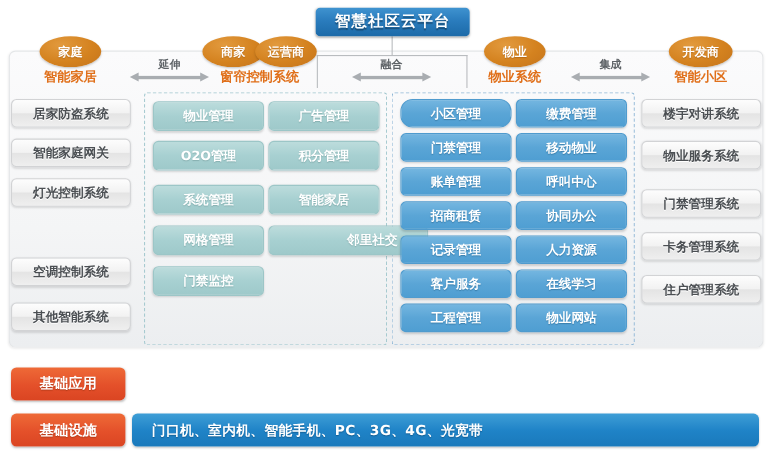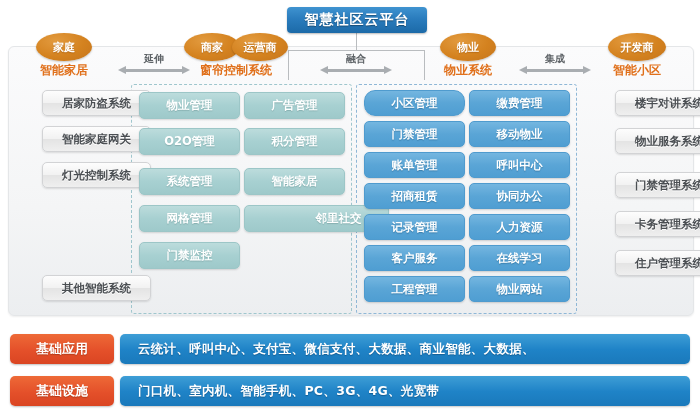--- a/index.html
+++ b/index.html
@@ -71,21 +71,20 @@
     position:absolute;border-radius:5px;
     display:flex;align-items:center;justify-content:center;
     font-size:11.5px;font-weight:bold;white-space:nowrap;
     z-index:10;
   }
   .tile.gray{
     background:linear-gradient(to bottom,#fdfdfd 0%,#f2f2f2 48%,#e4e4e4 52%,#efefef 100%);
     border:1px solid #d2d3d5;color:#4b4f53;
     box-shadow:0 1px 2px rgba(0,0,0,.12);
     text-shadow:0 1px 0 #ffffff;
-    margin-left:32px;
   }
   .tile.teal{
     background:linear-gradient(to bottom,#bcdcdc 0%,#a7d0d1 50%,#9ec9ca 100%);
     border:1px solid #9cc6c7;color:#ffffff;
     box-shadow:0 1px 2px rgba(0,0,0,.14);
     text-shadow:0 1px 1px rgba(110,150,150,.55);
   }
   .tile.blue{
     background:linear-gradient(to bottom,#74b6e0 0%,#5aa5d6 50%,#4f9ed2 100%);
     border:1px solid #4f9bce;color:#ffffff;
@@ -171,20 +170,21 @@
     <span class="hr"></span>
   </div>
   <div class="arrow-lbl" style="left:519px;top:52px;width:72px;">集成</div>
 
   <div class="dgroup teal" style="left:131px;top:84px;width:219px;height:228px;"></div>
   <div class="dgroup" style="left:356px;top:84px;width:219px;height:228px;"></div>
 
   <div class="tile gray" style="left:10px;top:90px;width:107px;height:24px;">居家防盗系统</div>
   <div class="tile gray" style="left:10px;top:126px;width:107px;height:24px;">智能家庭网关</div>
   <div class="tile gray" style="left:10px;top:162px;width:107px;height:24px;">灯光控制系统</div>
+  <div class="tile gray" style="left:10px;top:234px;width:107px;height:24px;">空调控制系统</div>
   <div class="tile gray" style="left:10px;top:275px;width:107px;height:24px;">其他智能系统</div>
 
   <div class="tile teal" style="left:139px;top:92px;width:99px;height:25px;">物业管理</div>
   <div class="tile teal" style="left:244px;top:92px;width:99px;height:25px;">广告管理</div>
   <div class="tile teal" style="left:139px;top:128px;width:99px;height:25px;">O2O管理</div>
   <div class="tile teal" style="left:244px;top:128px;width:99px;height:25px;">积分管理</div>
   <div class="tile teal" style="left:139px;top:168px;width:99px;height:25px;">系统管理</div>
   <div class="tile teal" style="left:244px;top:168px;width:99px;height:25px;">智能家居</div>
   <div class="tile teal" style="left:139px;top:205px;width:99px;height:25px;">网格管理</div>
   <div class="tile teal" style="left:244px;top:205px;width:99px;height:25px;padding-left:44px;">邻里社交</div>
@@ -205,18 +205,17 @@
   <div class="tile blue" style="left:364px;top:276px;width:99px;height:24px;">工程管理</div>
   <div class="tile blue" style="left:469px;top:276px;width:99px;height:24px;">物业网站</div>
 
   <div class="tile gray" style="left:583px;top:90px;width:107px;height:24px;">楼宇对讲系统</div>
   <div class="tile gray" style="left:583px;top:128px;width:107px;height:24px;">物业服务系统</div>
   <div class="tile gray" style="left:583px;top:172px;width:107px;height:24px;">门禁管理系统</div>
   <div class="tile gray" style="left:583px;top:211px;width:107px;height:24px;">卡务管理系统</div>
   <div class="tile gray" style="left:583px;top:250px;width:107px;height:24px;">住户管理系统</div>
 
   <div class="tag" style="left:10px;top:334px;">基础应用</div>
-  <div class="bar-blue" style="left:120px;top:334px;width:570px;">云统计、呼叫中心、支付宝、微信支付、大数据、商业智能、大数据、</div>
 
   <div class="tag" style="left:10px;top:376px;">基础设施</div>
   <div class="bar-blue" style="left:120px;top:376px;width:570px;">门口机、室内机、智能手机、PC、3G、4G、光宽带</div>
 
 </div>
 
 </body></html>

